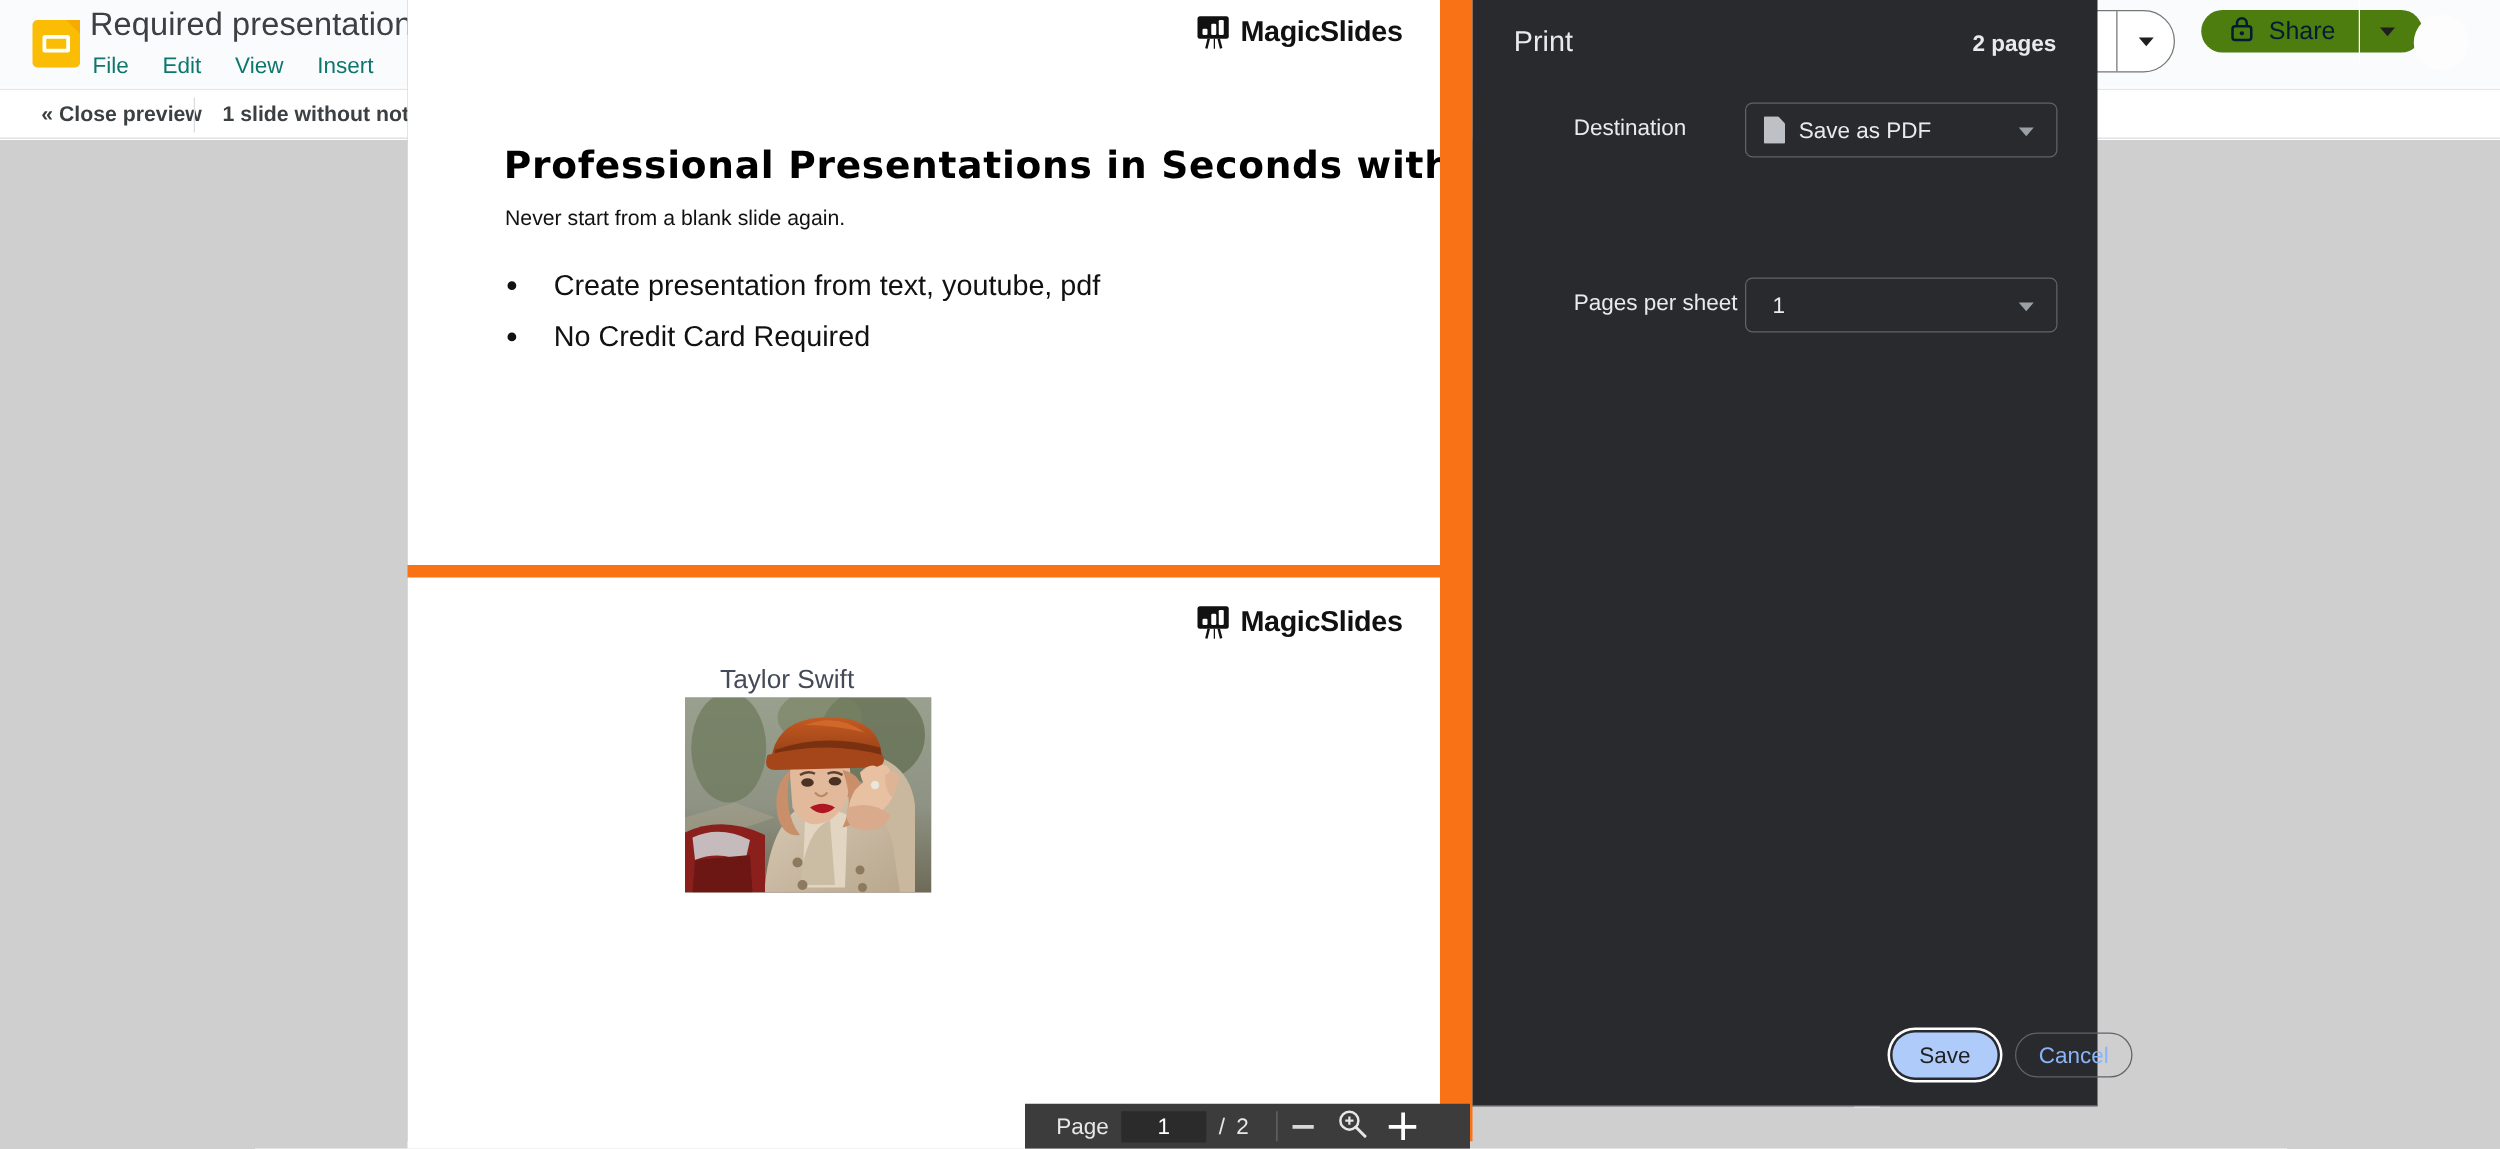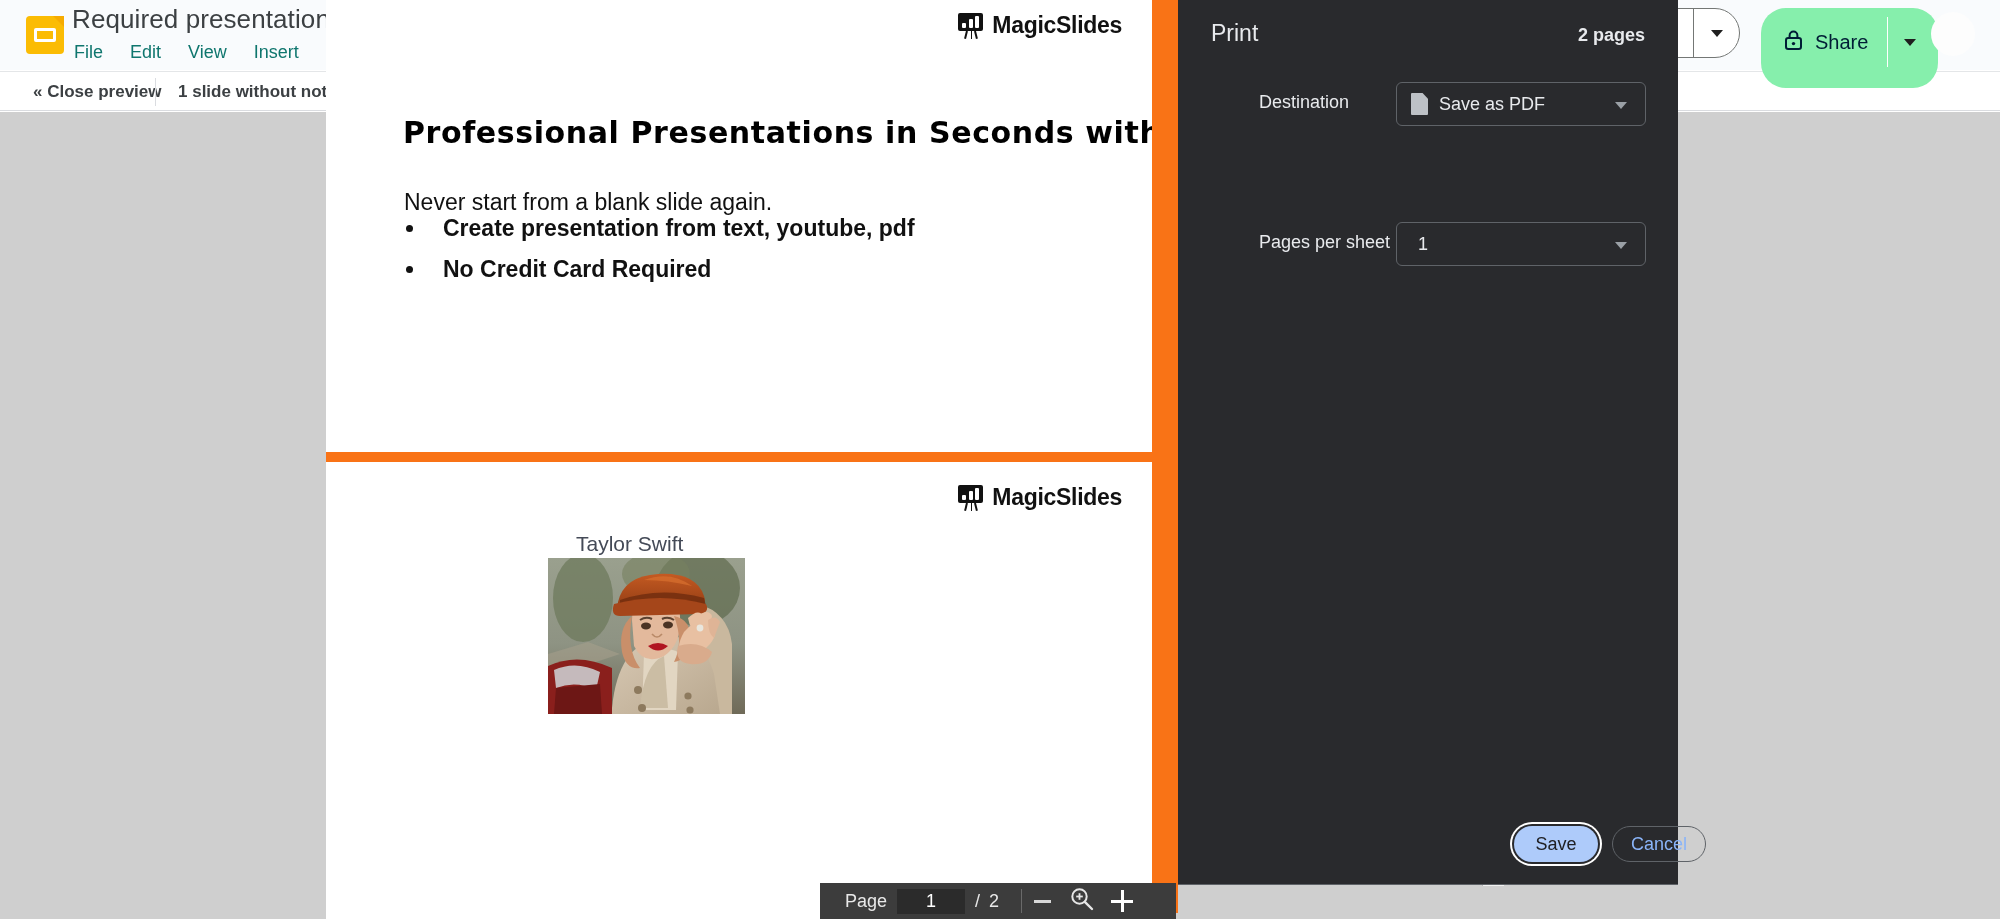--- a/index.html
+++ b/index.html
@@ -151,26 +151,26 @@
   }
   .tr-extra-btn .caret {
     position: absolute;
     left: 38px; top: 21px;
   }
 
   .share-btn {
     position: absolute;
     top: 8px;
     left: 1761px;
-    height: 68px;
-    background: #86efac;
+    height: 34px;
+    background: #4d7c0f;
     border-radius: 25px;
     display: flex;
     align-items: center;
-    padding: 0 6px 12px 22px;
+    padding: 0 6px 0 22px;
   }
   .share-label {
     font-size: 20px;
     color: #001d35;
     margin-left: 11px;
     white-space: nowrap;
   }
   .share-sep {
     width: 1px;
     height: 50px;
@@ -268,33 +268,31 @@
     font-size: 30px;
     font-weight: bold;
     color: #000000;
     letter-spacing: 0.6px;
     white-space: nowrap;
   }
   .slide-sub {
     position: absolute;
     left: 78px;
     top: 165px;
-    font-size: 23px;
+    font-size: 17px;
     color: #111111;
     white-space: nowrap;
-    margin-top: 24px;
   }
   .bullets {
     position: absolute;
     left: 78px;
     top: 208px;
     margin: 0;
     padding: 0;
     list-style: none;
-    font-weight: bold;
   }
   .bullets li {
     font-size: 23px;
     color: #111111;
     line-height: 41px;
     white-space: nowrap;
     padding-left: 39px;
     position: relative;
   }
   .bullets li::before {

